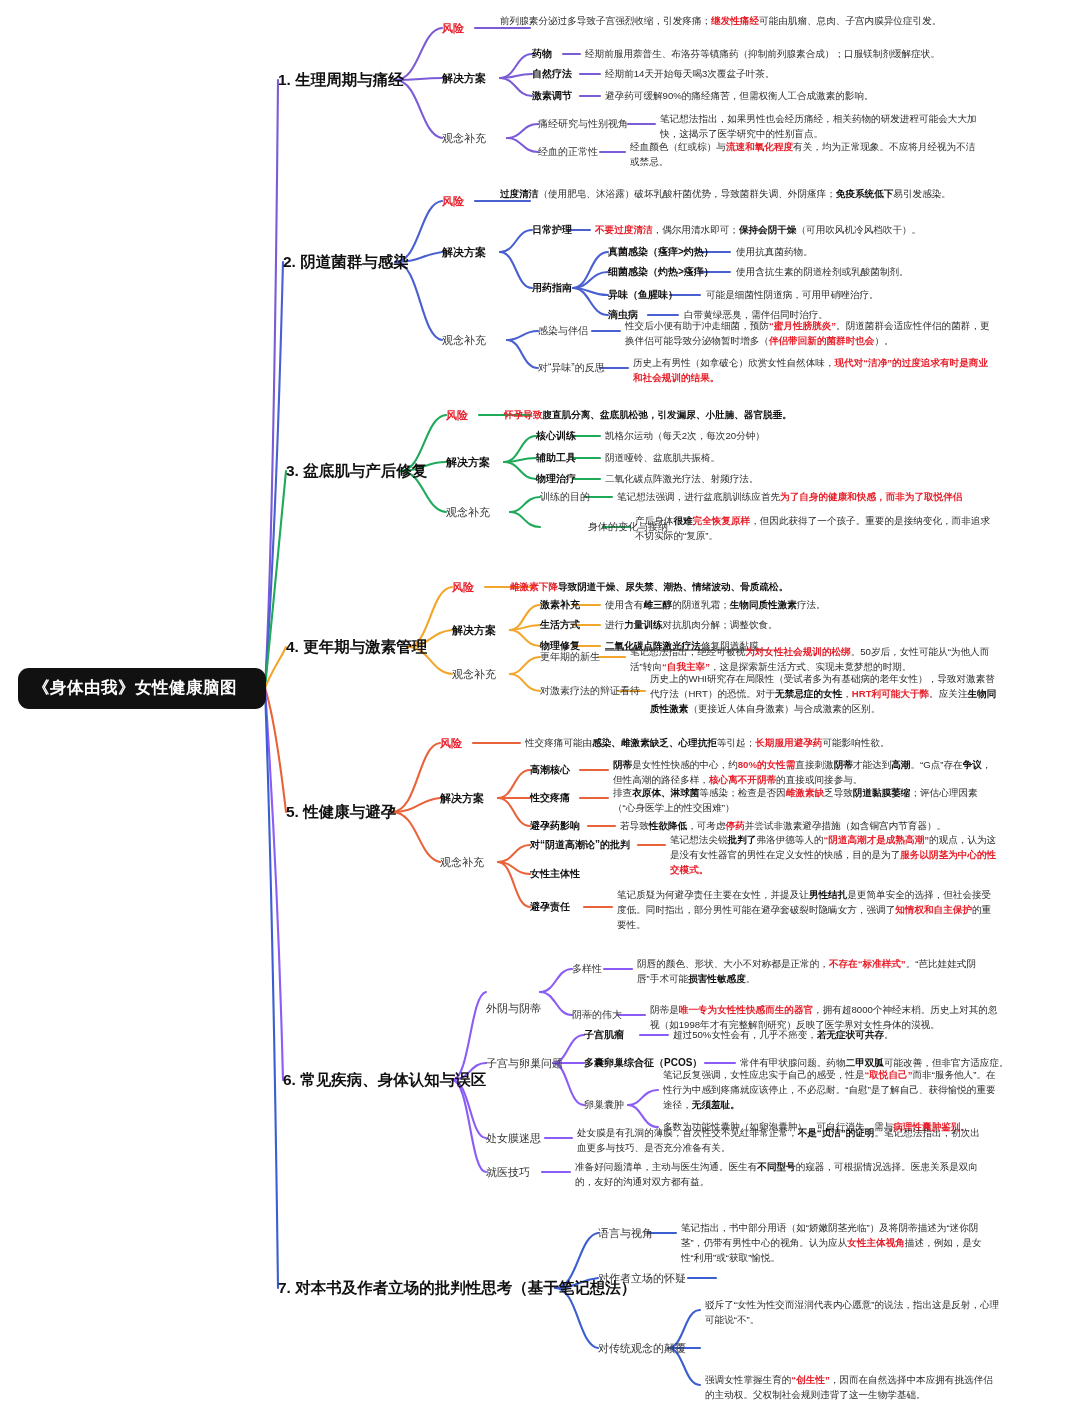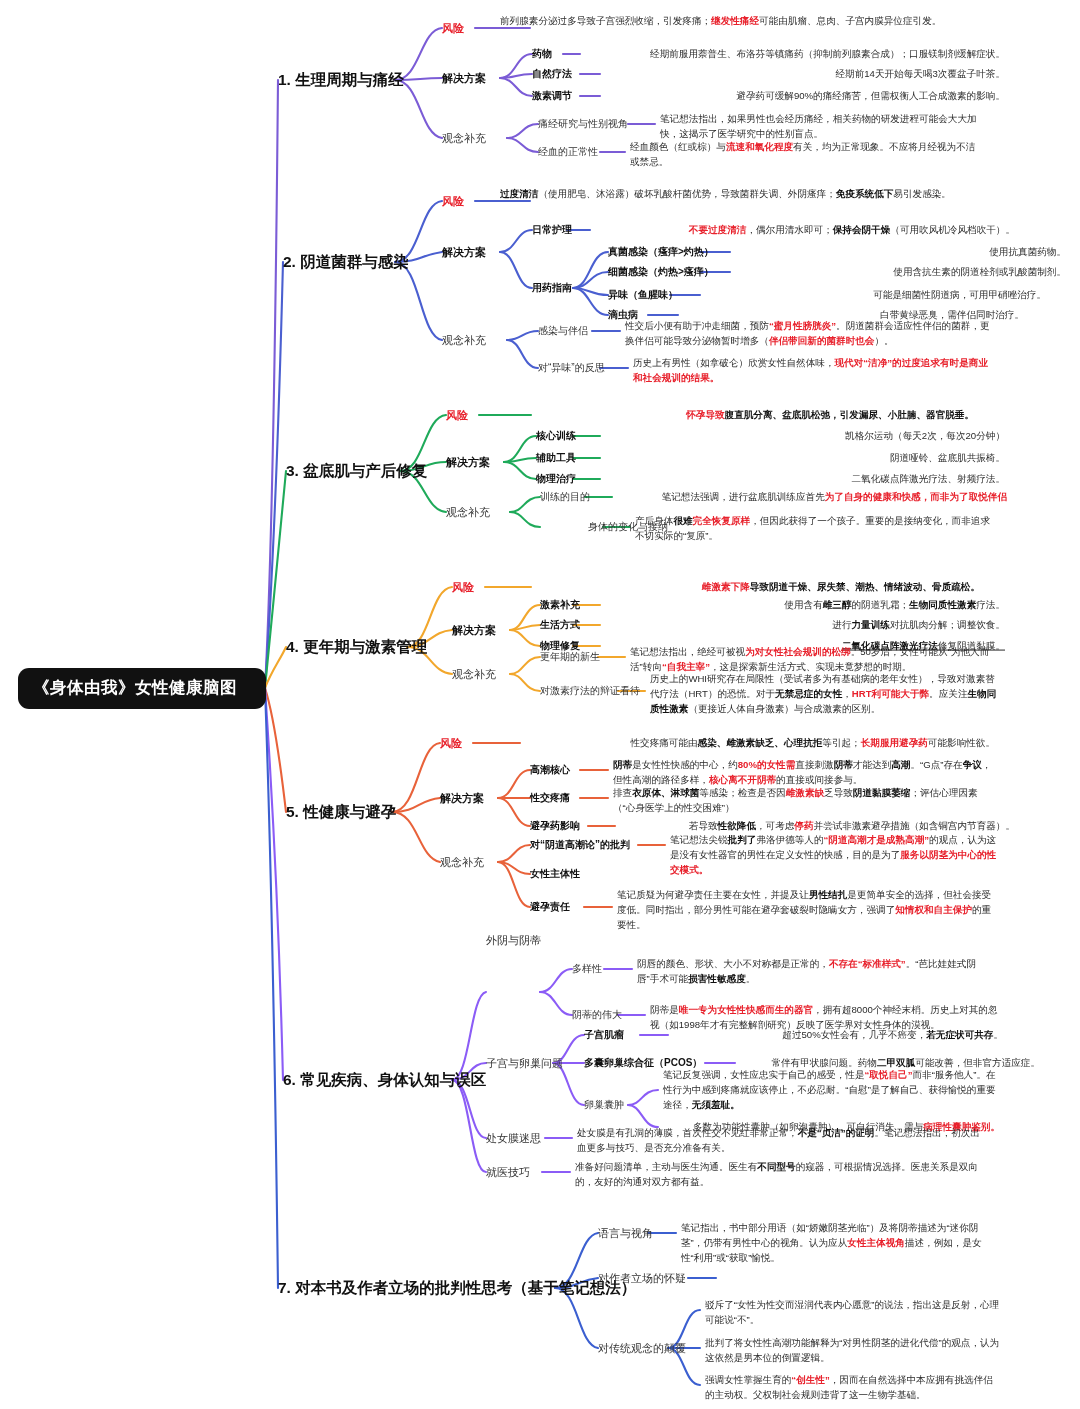--- a/index.html
+++ b/index.html
@@ -71,21 +71,21 @@
   .l3.bold { font-weight: bold; color: #111; }
 
   
   .leaf {
     position: absolute;
     font-size: 9.6px;
     line-height: 1.55;
     color: #2b2b2b;
     z-index: 3;
   }
-  .leaf.mid { transform: translateY(-50%); text-align: right; }
+  .leaf.mid { transform: translateY(-50%); }
   .leaf b { font-weight: bold; color: #111; }
   .leaf .r { color: #e8212c; font-weight: bold; }
 </style>
 </head>
 <body>
 
 <div id="canvas">
 
   <svg id="wires" viewBox="0 0 1080 1409">
     <g fill="none" stroke-width="2.1" stroke-linecap="round">
@@ -290,21 +290,21 @@
   <div class="l3 bold" style="left:530px; top:826px;">避孕药影响</div>
   <div class="leaf mid" style="left:620px; top:826px; width:395px;">若导致<b>性欲降低</b>，可考虑<span class="r">停药</span>并尝试非激素避孕措施（如含铜宫内节育器）。</div>
   <div class="l2" style="left:440px; top:862px;">观念补充</div>
   <div class="l3 bold" style="left:530px; top:845px;">对“阴道高潮论”的批判</div>
   <div class="leaf" style="left:670px; top:833px; width:330px;">笔记想法尖锐<b>批判了</b>弗洛伊德等人的<span class="r">“阴道高潮才是成熟高潮”</span>的观点，认为这是没有女性器官的男性在定义女性的快感，目的是为了<span class="r">服务以阴茎为中心的性交模式。</span></div>
   <div class="l3 bold" style="left:530px; top:874px;">女性主体性</div>
   <div class="l3 bold" style="left:530px; top:907px;">避孕责任</div>
   <div class="leaf" style="left:617px; top:888px; width:380px;">笔记质疑为何避孕责任主要在女性，并提及让<b>男性结扎</b>是更简单安全的选择，但社会接受度低。同时指出，部分男性可能在避孕套破裂时隐瞒女方，强调了<span class="r">知情权和自主保护</span>的重要性。</div>
 
   <div class="branch-title" style="left:283px; top:1080px;">6. 常见疾病、身体认知与误区</div>
-  <div class="l2" style="left:486px; top:940px;text-align:right;">外阴与阴蒂</div>
+  <div class="l2" style="left:486px; top:1008px;text-align:right;">外阴与阴蒂</div>
   <div class="l3" style="left:572px; top:969px;">多样性</div>
   <div class="leaf" style="left:637px; top:957px; width:360px;">阴唇的颜色、形状、大小不对称都是正常的，<span class="r">不存在“标准样式”</span>。“芭比娃娃式阴唇”手术可能<b>损害性敏感度</b>。</div>
   <div class="l3" style="left:572px; top:1015px;">阴蒂的伟大</div>
   <div class="leaf" style="left:650px; top:1003px; width:348px;">阴蒂是<span class="r">唯一专为女性性快感而生的器官</span>，拥有超8000个神经末梢。历史上对其的忽视（如1998年才有完整解剖研究）反映了医学界对女性身体的漠视。</div>
   <div class="l2" style="left:486px; top:1063px;">子宫与卵巢问题</div>
   <div class="l3 bold" style="left:584px; top:1035px;">子宫肌瘤</div>
   <div class="leaf mid" style="left:673px; top:1035px; width:330px;">超过50%女性会有，几乎不癌变，<b>若无症状可共存</b>。</div>
   <div class="l3 bold" style="left:584px; top:1063px;">多囊卵巢综合征（PCOS）</div>
   <div class="leaf mid" style="left:740px; top:1063px; width:300px;">常伴有甲状腺问题。药物<b>二甲双胍</b>可能改善，但非官方适应症。</div>
   <div class="l3" style="left:584px; top:1105px;">卵巢囊肿</div>
@@ -314,16 +314,15 @@
   <div class="leaf" style="left:577px; top:1126px; width:410px;">处女膜是有孔洞的薄膜，首次性交不见红非常正常，<b>不是“贞洁”的证明</b>。笔记想法指出，初次出血更多与技巧、是否充分准备有关。</div>
   <div class="l2" style="left:486px; top:1172px;">就医技巧</div>
   <div class="leaf" style="left:575px; top:1160px; width:410px;">准备好问题清单，主动与医生沟通。医生有<b>不同型号</b>的窥器，可根据情况选择。医患关系是双向的，友好的沟通对双方都有益。</div>
 
   <div class="branch-title" style="left:278px; top:1288px;">7. 对本书及作者立场的批判性思考（基于笔记想法）</div>
   <div class="l2" style="left:598px; top:1233px;">语言与视角</div>
   <div class="leaf" style="left:681px; top:1221px; width:318px;">笔记指出，书中部分用语（如“娇嫩阴茎光临”）及将阴蒂描述为“迷你阴茎”，仍带有男性中心的视角。认为应从<span class="r">女性主体视角</span>描述，例如，是女性“利用”或“获取”愉悦。</div>
   <div class="l2" style="left:598px; top:1278px;">对作者立场的怀疑</div>
   <div class="l2" style="left:598px; top:1348px;">对传统观念的颠覆</div>
   <div class="leaf" style="left:705px; top:1298px; width:295px;">驳斥了“女性为性交而湿润代表内心愿意”的说法，指出这是反射，心理可能说“不”。</div>
-  <div class="leaf" style="left:705px; top:1336px; width:295px;">批判了将女性性高潮功能解释为“对男性阴茎的进化代偿”的观点，认为这依然是男本位的倒置逻辑。</div>
   <div class="leaf" style="left:705px; top:1373px; width:295px;">强调女性掌握生育的<span class="r">“创生性”</span>，因而在自然选择中本应拥有挑选伴侣的主动权。父权制社会规则违背了这一生物学基础。</div>
 
 </div>
 
 </body></html>

